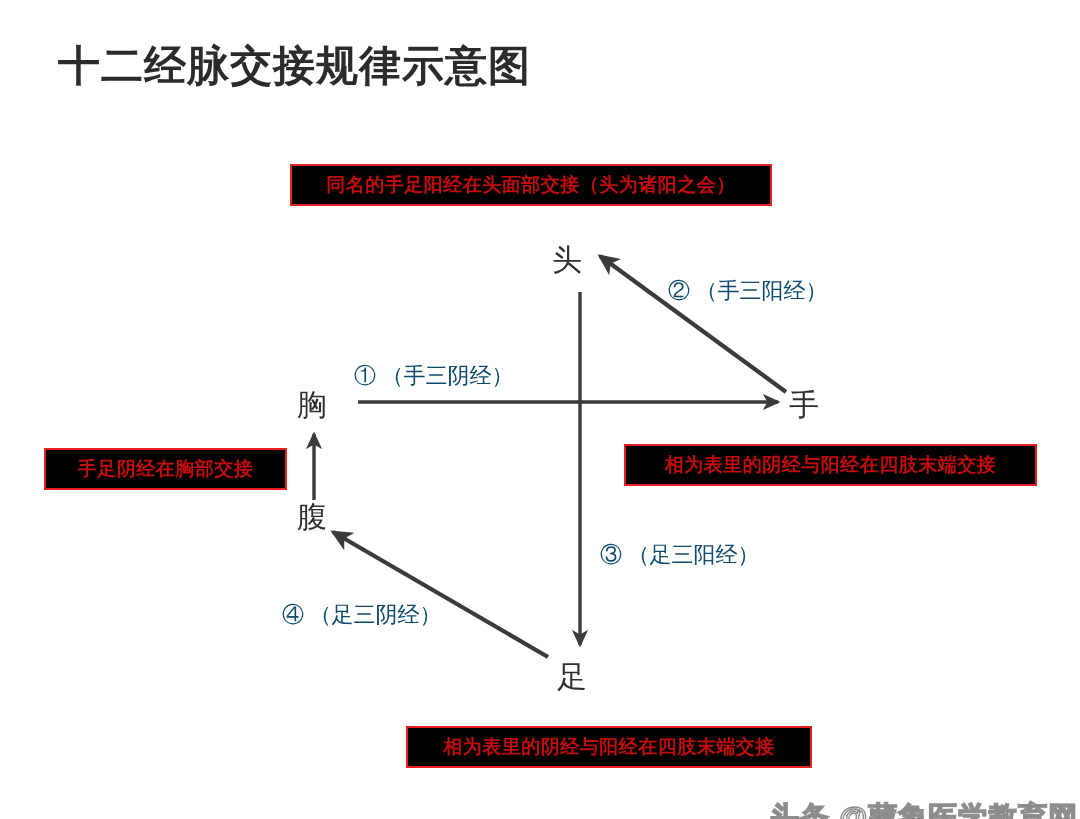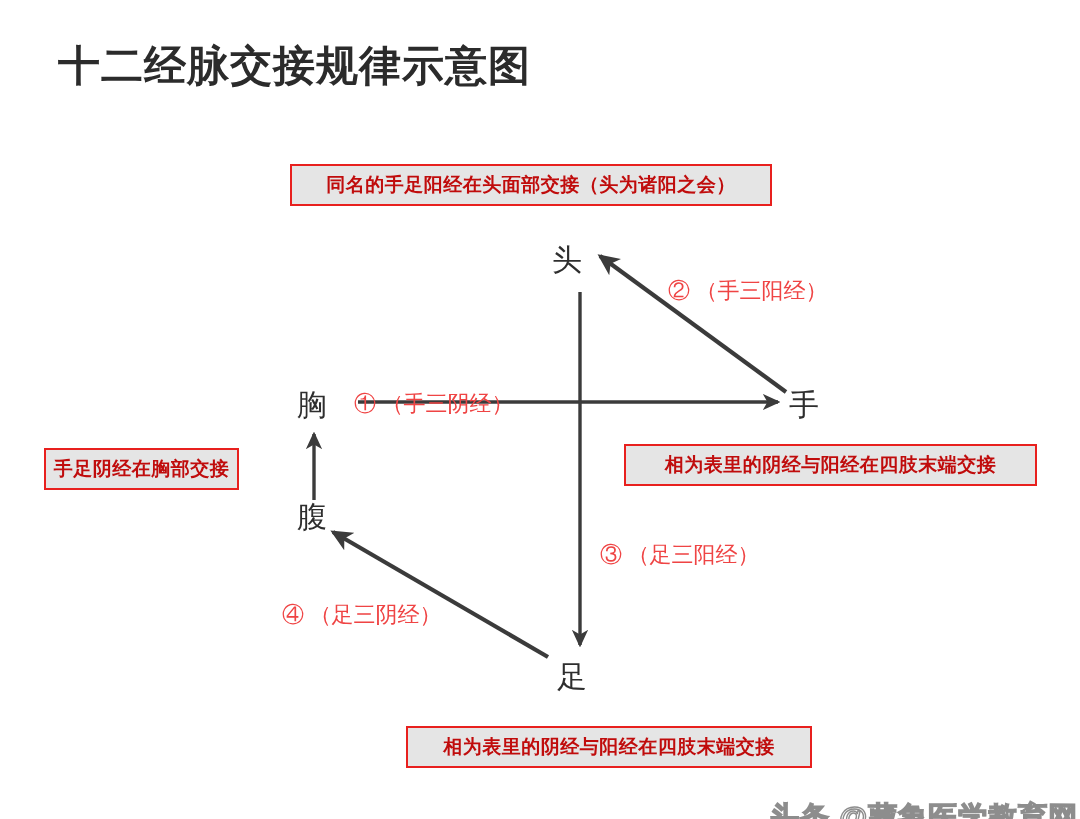--- a/index.html
+++ b/index.html
@@ -37,26 +37,26 @@
     position: absolute;
     box-sizing: border-box;
     border: 2px solid #e8201e;
     color: #c00c0c;
     font-weight: bold;
     font-size: 19px;
     letter-spacing: 0.5px;
     display: flex;
     align-items: center;
     justify-content: center;
-    background: #e5e5e5;
+    background: #000000;
     white-space: nowrap;
     font-family: "Liberation Serif", "DejaVu Serif", serif;
   }
   #redbox-head  { left: 290px; top: 164px; width: 482px;  height: 42px; }
-  #redbox-chest { left: 44px;  top: 448px; width: 195px;  height: 42px; }
+  #redbox-chest { left: 44px;  top: 448px; width: 243px;  height: 42px; }
   #redbox-right { left: 624px; top: 444px; width: 413px;  height: 42px; }
   #redbox-foot  { left: 406px; top: 726px; width: 406px;  height: 42px; }
 
   
   .node {
     position: absolute;
     font-size: 30px;
     color: #2e2e2e;
     white-space: nowrap;
     font-family: "Liberation Serif", "DejaVu Serif", serif;
@@ -64,25 +64,25 @@
   #node-head  { left: 552px; top: 240px; }
   #node-hand  { left: 789px; top: 385px; }
   #node-chest { left: 297px; top: 385px; }
   #node-belly { left: 297px; top: 497px; }
   #node-foot  { left: 557px; top: 657px; }
 
   
   .plabel {
     position: absolute;
     font-size: 22px;
-    color: #ef4444;
+    color: #0c4a6e;
     white-space: nowrap;
     font-family: "Liberation Serif", "DejaVu Serif", serif;
   }
-  #plabel-1 { left: 354px; top: 361px; margin-top: 28px; }
+  #plabel-1 { left: 354px; top: 361px; }
   #plabel-2 { left: 668px; top: 276px; }
   #plabel-3 { left: 600px; top: 540px; }
   #plabel-4 { left: 282px; top: 600px; }
 
   
   #arrows {
     position: absolute;
     left: 0;
     top: 0;
     width: 1080px;

